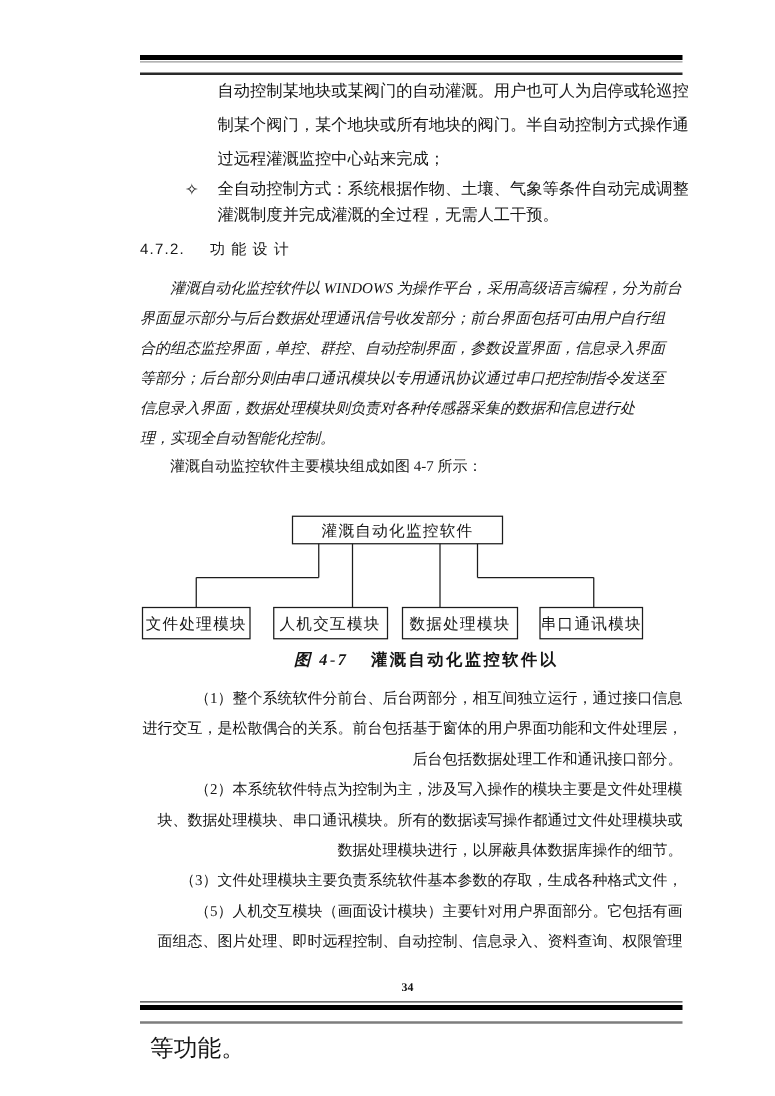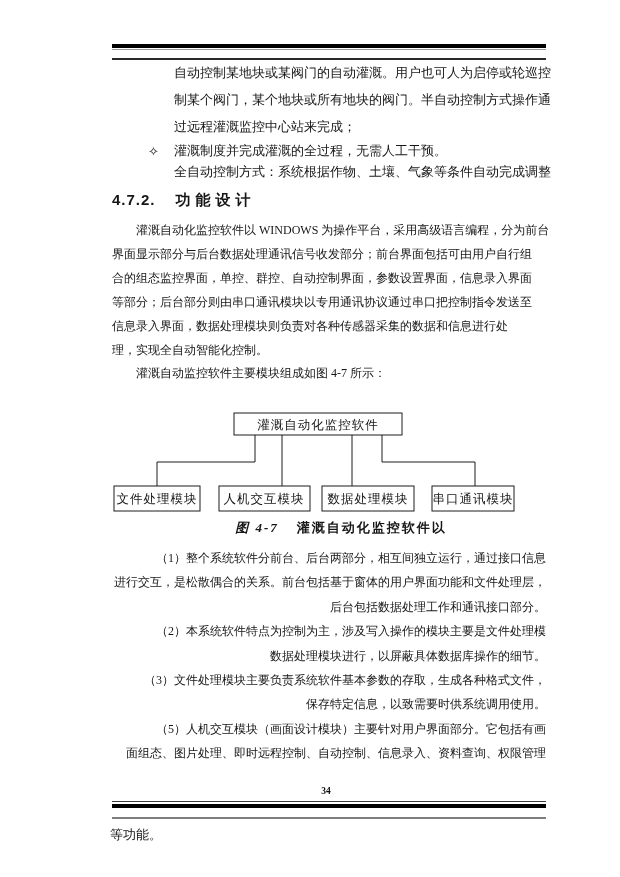--- a/index.html
+++ b/index.html
@@ -19,68 +19,68 @@
   .rule-thick-bottom{top:804px;height:4px;background:#000;}
   .rule-next-header{top:817px;height:2px;background:#7d7d7d;}
 
   .cont-block{position:absolute;left:155px;top:59px;font-size:13px;line-height:27px;}
   .cont-block div{white-space:nowrap;}
 
   .bullet-marker{position:absolute;left:129px;top:144px;font-size:13px;color:#222;}
   .bullet-block{position:absolute;left:155px;top:140px;font-size:13px;line-height:21px;}
   .bullet-block div{white-space:nowrap;}
 
-  .heading{position:absolute;left:93px;top:191px;font-size:15px;font-weight:bold;
+  .heading{position:absolute;left:93px;top:191px;font-size:12px;font-weight:normal;
     font-family:"Liberation Sans","DejaVu Sans",sans-serif;white-space:nowrap;}
   .heading .h-num{margin-right:20px;letter-spacing:1px;}
   .heading .h-title{letter-spacing:5px;}
 
   .intro-block{position:absolute;left:93px;top:218px;width:434px;font-size:12px;line-height:24px;}
-  .intro-block div{white-space:nowrap;}
+  .intro-block div{white-space:nowrap;font-style:italic;}
   .ind{text-indent:24px;}
 
   .figure-lead{position:absolute;left:93px;top:361px;width:434px;font-size:12px;line-height:24px;white-space:nowrap;}
 
   .diagram{position:absolute;left:0;top:405px;}
   .diagram rect{fill:none;stroke:#1c1c1c;stroke-width:1;}
   .diagram line{stroke:#1c1c1c;stroke-width:1;}
   .diagram text{font-family:"Liberation Serif","DejaVu Serif",serif;font-size:12.5px;fill:#161616;text-anchor:middle;letter-spacing:1px;}
 
   .figure-caption{position:absolute;left:0;top:519px;width:644px;text-align:center;
     font-weight:bold;font-size:13px;white-space:nowrap;}
   .figure-caption .cap-label{margin-right:18px;letter-spacing:2px;font-style:italic;}
   .figure-caption .cap-title{letter-spacing:2px;}
 
   .points-block{position:absolute;left:93px;top:546px;width:434px;font-size:12px;line-height:24.4px;}
   .points-block div{white-space:nowrap;text-align:right;}
 
   .page-number{position:absolute;left:0;top:786px;width:614px;text-align:center;
     font-family:Liberation Serif, serif;font-size:9.5px;font-weight:bold;color:#111;}
 
-  .next-page-line{position:absolute;left:91px;top:826px;font-size:13px;white-space:nowrap;}
+  .next-page-line{position:absolute;left:101px;top:826px;font-size:19px;white-space:nowrap;}
 </style>
 </head>
 <body>
 
 <div class="page">
 
   <div class="rule rule-thick-top"></div>
   <div class="rule rule-shadow-top"></div>
   <div class="rule rule-thin-top"></div>
 
   <div class="cont-block">
     <div>自动控制某地块或某阀门的自动灌溉。用户也可人为启停或轮巡控</div>
     <div>制某个阀门，某个地块或所有地块的阀门。半自动控制方式操作通</div>
     <div>过远程灌溉监控中心站来完成；</div>
   </div>
 
   <div class="bullet-marker">✧</div>
   <div class="bullet-block">
+    <div>全自动控制方式：系统根据作物、土壤、气象等条件自动完成调整</div>
     <div>灌溉制度并完成灌溉的全过程，无需人工干预。</div>
-    <div>全自动控制方式：系统根据作物、土壤、气象等条件自动完成调整</div>
   </div>
 
   <div class="heading">
     <span class="h-num">4.7.2.</span><span class="h-title">功能设计</span>
   </div>
 
   <div class="intro-block">
     <div class="ind">灌溉自动化监控软件以 WINDOWS 为操作平台，采用高级语言编程，分为前台</div>
     <div>界面显示部分与后台数据处理通讯信号收发部分；前台界面包括可由用户自行组</div>
     <div>合的组态监控界面，单控、群控、自动控制界面，参数设置界面，信息录入界面</div>
@@ -119,23 +119,23 @@
 
   <div class="figure-caption">
     <span class="cap-label">图 4-7</span><span class="cap-title">灌溉自动化监控软件以</span>
   </div>
 
   <div class="points-block">
     <div class="ind">（1）整个系统软件分前台、后台两部分，相互间独立运行，通过接口信息</div>
     <div>进行交互，是松散偶合的关系。前台包括基于窗体的用户界面功能和文件处理层，</div>
     <div>后台包括数据处理工作和通讯接口部分。</div>
     <div class="ind">（2）本系统软件特点为控制为主，涉及写入操作的模块主要是文件处理模</div>
+    <div>块、数据处理模块、串口通讯模块。所有的数据读写操作都通过文件处理模块或</div>
     <div>数据处理模块进行，以屏蔽具体数据库操作的细节。</div>
     <div class="ind">（3）文件处理模块主要负责系统软件基本参数的存取，生成各种格式文件，</div>
-    <div>保存特定信息，以致需要时供系统调用使用。</div>
     <div class="ind">（5）人机交互模块（画面设计模块）主要针对用户界面部分。它包括有画</div>
     <div>面组态、图片处理、即时远程控制、自动控制、信息录入、资料查询、权限管理</div>
   </div>
 
   <div class="page-number">34</div>
 
   <div class="rule rule-thin-bottom"></div>
   <div class="rule rule-thick-bottom"></div>
   <div class="rule rule-next-header"></div>
 

